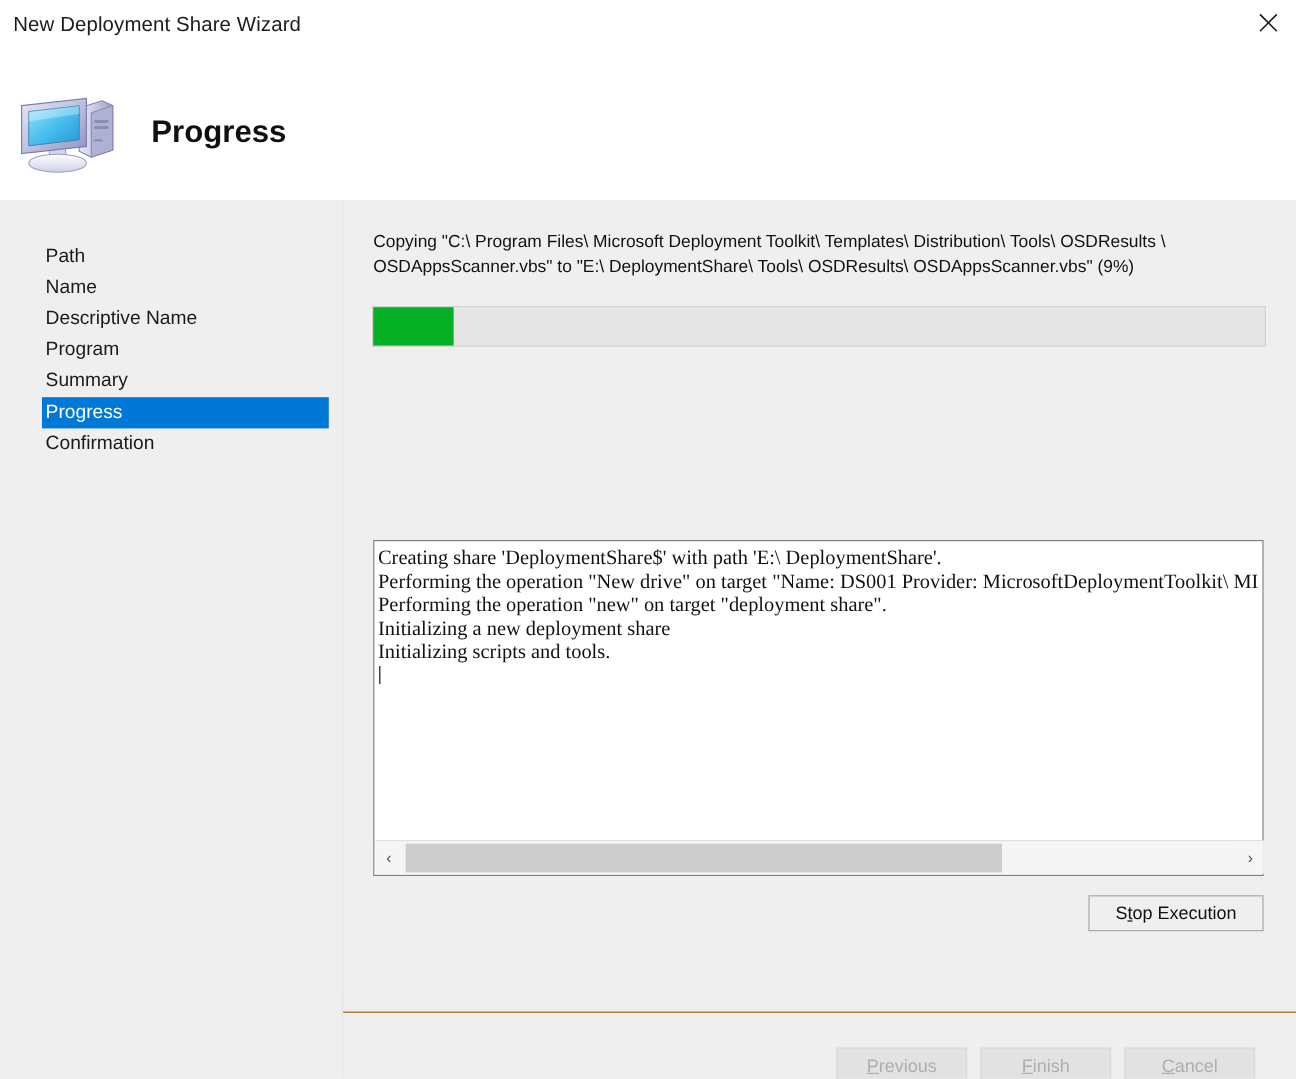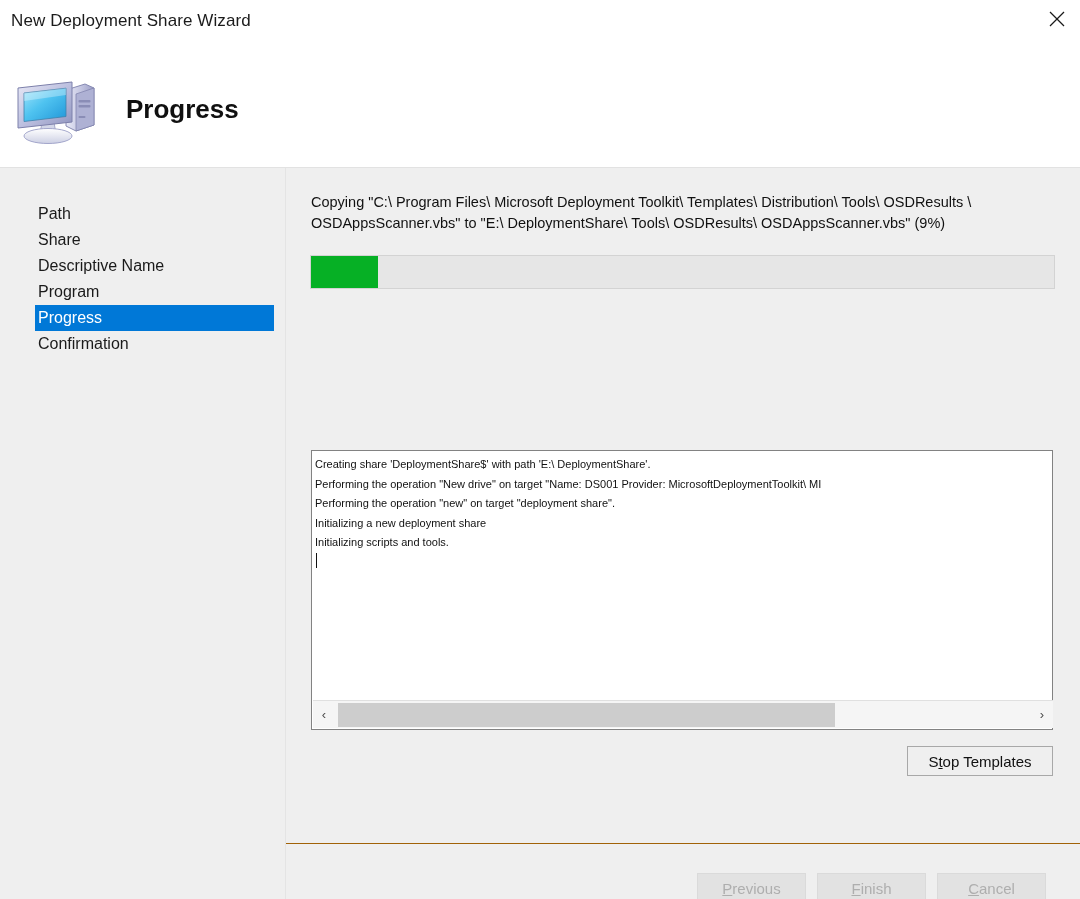--- a/index.html
+++ b/index.html
@@ -157,26 +157,26 @@
     height: 280px;
     background: #ffffff;
     border: 1px solid #828282;
     box-sizing: border-box;
   }
   .log-text {
     position: absolute;
     left: 3px;
     top: 4px;
     right: 0;
-    font-size: 11px;
+    font-size: 17px;
     color: #111111;
     line-height: 19.6px;
     white-space: nowrap;
     overflow: hidden;
-    font-family: Liberation Sans, sans-serif;
+    font-family: Liberation Serif, serif;
   }
   .log-line { height: 19.6px; }
   .log-caret {
     display: inline-block;
     width: 1px;
     height: 15px;
     background: #111111;
     vertical-align: -2px;
     margin-left: 1px;
   }
@@ -318,23 +318,24 @@
       <path d="M10,15 L52,10.2 L52,17 L10,23 Z" fill="#ffffff" opacity="0.32"></path>
     </svg>
   </div>
   <div class="header-title">Progress</div>
 </div>
 <div class="header-divider"></div>
 
 <div class="sidebar">
   <div class="nav-list">
     <div class="nav-item">Path</div>
-    <div class="nav-item">Share</div>
+    <div class="nav-item">Name</div>
     <div class="nav-item">Descriptive Name</div>
     <div class="nav-item">Program</div>
+    <div class="nav-item">Summary</div>
     <div class="nav-item selected" style="background: rgb(0, 120, 215);">Progress</div>
     <div class="nav-item">Confirmation</div>
   </div>
 </div>
 <div class="sidebar-divider"></div>
 
 <div class="content">
 
   <div class="status-text">Copying "C:\ Program Files\ Microsoft Deployment Toolkit\ Templates\ Distribution\ Tools\ OSDResults \ OSDAppsScanner.vbs" to "E:\ DeploymentShare\ Tools\ OSDResults\ OSDAppsScanner.vbs" (9%)</div>
 
@@ -352,21 +353,21 @@
       <div class="log-line"><span class="log-caret"></span></div>
     </div>
     <div class="hscroll">
       <div class="hscroll-btn left">‹</div>
       <div class="hscroll-thumb"></div>
       <div class="hscroll-btn right">›</div>
     </div>
   </div>
 
   <div class="stop-btn">
-    <span><span>S</span><span class="accel">t</span><span>op Templates</span></span>
+    <span><span>S</span><span class="accel">t</span><span>op Execution</span></span>
   </div>
 
 </div>
 
 <div class="footer">
   <div class="footer-btn prev">
     <span><span class="accel">P</span><span>revious</span></span>
   </div>
   <div class="footer-btn finish">
     <span><span class="accel">F</span><span>inish</span></span>

